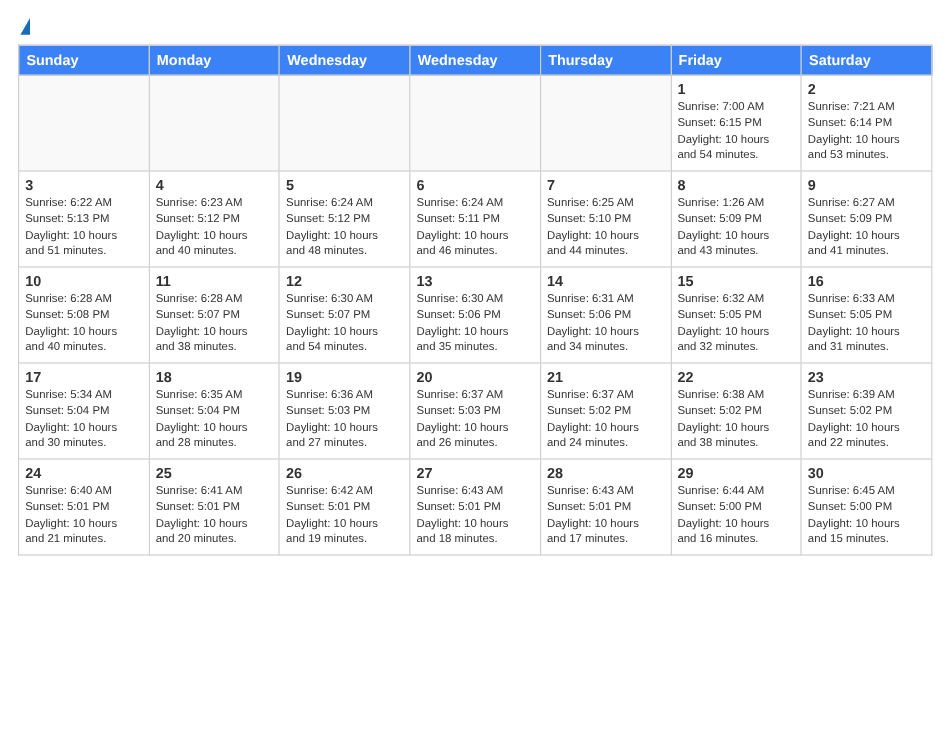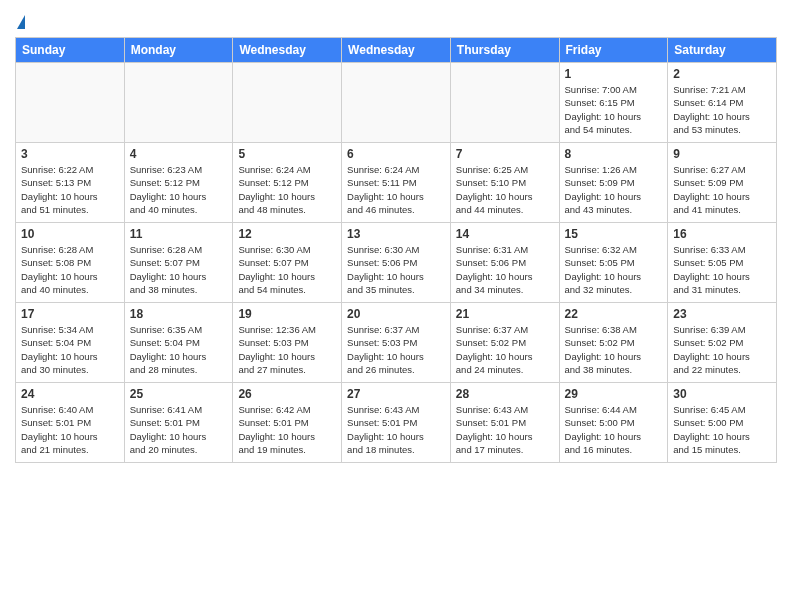--- a/index.html
+++ b/index.html
@@ -147,21 +147,21 @@
         <td><span class="day-number">11</span><span class="cell-text">Sunrise: 6:28 AM</span><br><span class="cell-text">Sunset: 5:07 PM</span><br><span class="cell-text">Daylight: 10 hours</span><br><span class="cell-text">and 38 minutes.</span><br></td>
         <td><span class="day-number">12</span><span class="cell-text">Sunrise: 6:30 AM</span><br><span class="cell-text">Sunset: 5:07 PM</span><br><span class="cell-text">Daylight: 10 hours</span><br><span class="cell-text">and 54 minutes.</span><br></td>
         <td><span class="day-number">13</span><span class="cell-text">Sunrise: 6:30 AM</span><br><span class="cell-text">Sunset: 5:06 PM</span><br><span class="cell-text">Daylight: 10 hours</span><br><span class="cell-text">and 35 minutes.</span><br></td>
         <td><span class="day-number">14</span><span class="cell-text">Sunrise: 6:31 AM</span><br><span class="cell-text">Sunset: 5:06 PM</span><br><span class="cell-text">Daylight: 10 hours</span><br><span class="cell-text">and 34 minutes.</span><br></td>
         <td><span class="day-number">15</span><span class="cell-text">Sunrise: 6:32 AM</span><br><span class="cell-text">Sunset: 5:05 PM</span><br><span class="cell-text">Daylight: 10 hours</span><br><span class="cell-text">and 32 minutes.</span><br></td>
         <td><span class="day-number">16</span><span class="cell-text">Sunrise: 6:33 AM</span><br><span class="cell-text">Sunset: 5:05 PM</span><br><span class="cell-text">Daylight: 10 hours</span><br><span class="cell-text">and 31 minutes.</span><br></td>
       </tr>
       <tr>
         <td><span class="day-number">17</span><span class="cell-text">Sunrise: 5:34 AM</span><br><span class="cell-text">Sunset: 5:04 PM</span><br><span class="cell-text">Daylight: 10 hours</span><br><span class="cell-text">and 30 minutes.</span><br></td>
         <td><span class="day-number">18</span><span class="cell-text">Sunrise: 6:35 AM</span><br><span class="cell-text">Sunset: 5:04 PM</span><br><span class="cell-text">Daylight: 10 hours</span><br><span class="cell-text">and 28 minutes.</span><br></td>
-        <td><span class="day-number">19</span><span class="cell-text">Sunrise: 12:36 AM</span><br><span class="cell-text">Sunset: 5:03 PM</span><br><span class="cell-text">Daylight: 10 hours</span><br><span class="cell-text">and 27 minutes.</span><br></td>
+        <td><span class="day-number">19</span><span class="cell-text">Sunrise: 6:36 AM</span><br><span class="cell-text">Sunset: 5:03 PM</span><br><span class="cell-text">Daylight: 10 hours</span><br><span class="cell-text">and 27 minutes.</span><br></td>
         <td><span class="day-number">20</span><span class="cell-text">Sunrise: 6:37 AM</span><br><span class="cell-text">Sunset: 5:03 PM</span><br><span class="cell-text">Daylight: 10 hours</span><br><span class="cell-text">and 26 minutes.</span><br></td>
         <td><span class="day-number">21</span><span class="cell-text">Sunrise: 6:37 AM</span><br><span class="cell-text">Sunset: 5:02 PM</span><br><span class="cell-text">Daylight: 10 hours</span><br><span class="cell-text">and 24 minutes.</span><br></td>
         <td><span class="day-number">22</span><span class="cell-text">Sunrise: 6:38 AM</span><br><span class="cell-text">Sunset: 5:02 PM</span><br><span class="cell-text">Daylight: 10 hours</span><br><span class="cell-text">and 38 minutes.</span><br></td>
         <td><span class="day-number">23</span><span class="cell-text">Sunrise: 6:39 AM</span><br><span class="cell-text">Sunset: 5:02 PM</span><br><span class="cell-text">Daylight: 10 hours</span><br><span class="cell-text">and 22 minutes.</span><br></td>
       </tr>
       <tr>
         <td><span class="day-number">24</span><span class="cell-text">Sunrise: 6:40 AM</span><br><span class="cell-text">Sunset: 5:01 PM</span><br><span class="cell-text">Daylight: 10 hours</span><br><span class="cell-text">and 21 minutes.</span><br></td>
         <td><span class="day-number">25</span><span class="cell-text">Sunrise: 6:41 AM</span><br><span class="cell-text">Sunset: 5:01 PM</span><br><span class="cell-text">Daylight: 10 hours</span><br><span class="cell-text">and 20 minutes.</span><br></td>
         <td><span class="day-number">26</span><span class="cell-text">Sunrise: 6:42 AM</span><br><span class="cell-text">Sunset: 5:01 PM</span><br><span class="cell-text">Daylight: 10 hours</span><br><span class="cell-text">and 19 minutes.</span><br></td>
         <td><span class="day-number">27</span><span class="cell-text">Sunrise: 6:43 AM</span><br><span class="cell-text">Sunset: 5:01 PM</span><br><span class="cell-text">Daylight: 10 hours</span><br><span class="cell-text">and 18 minutes.</span><br></td>

